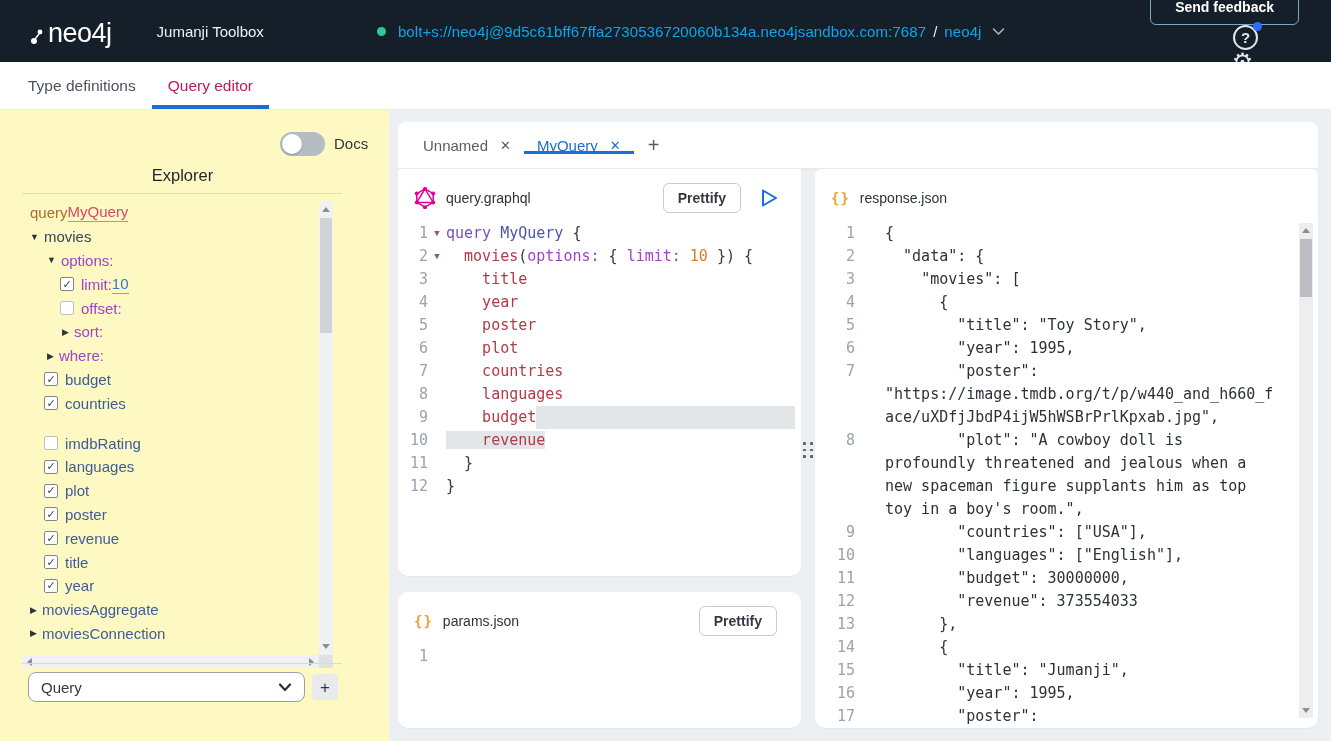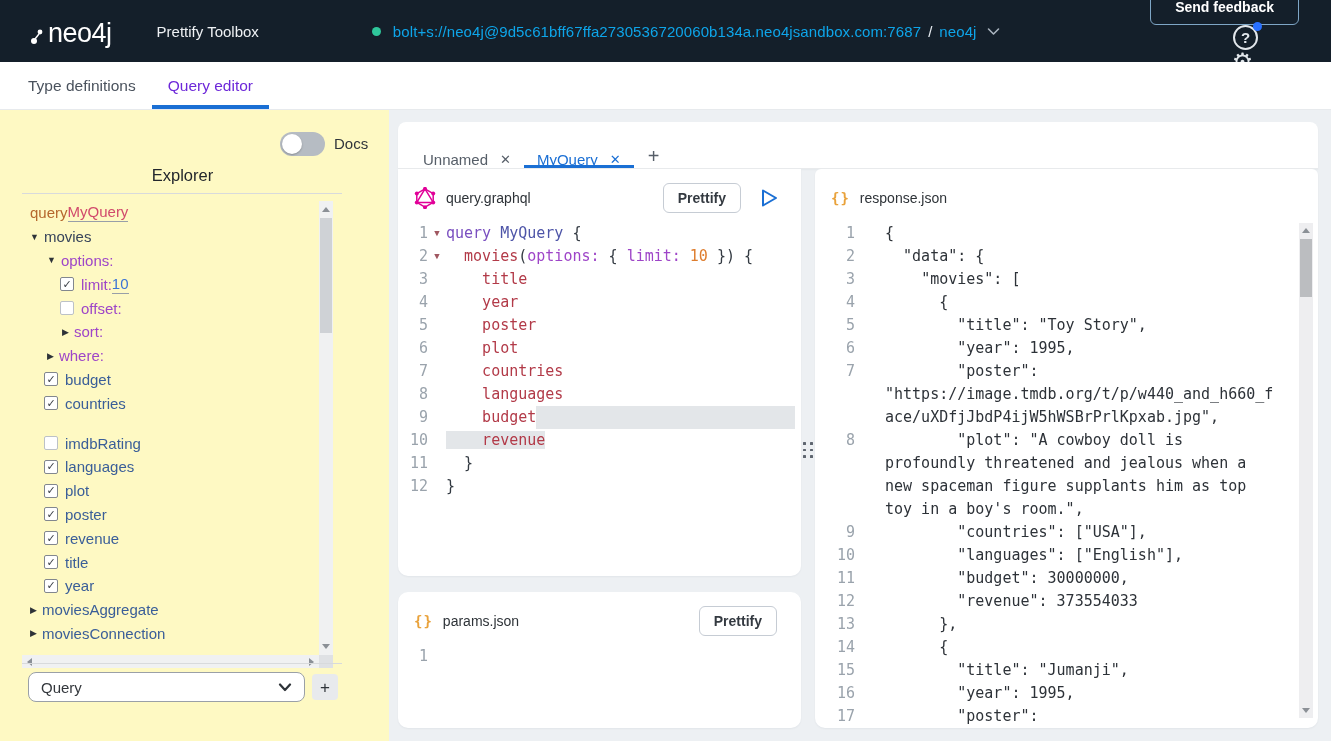--- a/index.html
+++ b/index.html
@@ -21,21 +21,21 @@
   .header-right { margin-left:auto; display:flex; align-items:center; margin-right:32px;flex-direction:column; }
   .feedback-btn { background:transparent; border:1px solid #7ea6c6; border-radius:6px; color:#fff; font-size:14px; font-weight:700; padding:9px 24px; cursor:pointer; font-family:inherit; }
   .help-wrap { position:relative; margin-left:42px; }
   .help-circle { width:25px; height:25px; border:2px solid #e2e7ec; border-radius:50%; color:#e2e7ec; font-size:15px; font-weight:700; display:flex; align-items:center; justify-content:center; }
   .help-badge { position:absolute; top:-3px; right:-4px; width:9px; height:9px; border-radius:50%; background:#2970ff; }
   .gear { margin-left:36px; color:#e2e7ec; font-size:24px; line-height:1; }
 
   
   .page-tabs { position:absolute; left:0; top:62px; width:1331px; height:48px; background:#fff; border-bottom:1px solid #e7eaed; display:flex; padding-left:12px; }
   .ptab { display:flex; align-items:center; padding:0 16px; height:100%; font-size:15.5px; color:#4a525d; cursor:pointer; }
-  .ptab.active { color:#6d28d9; box-shadow:inset 0 -4px 0 #1a6fd4;text-align:right; }
+  .ptab.active { color:#be185d; box-shadow:inset 0 -4px 0 #1a6fd4;text-align:right; }
 
   
   .sidebar { position:absolute; left:0; top:110px; width:419px; height:631px; background:#fef9c3; }
   .docs-row { position:absolute; left:0; top:22px; width:100%; height:26px; }
   .toggle { position:absolute; left:280px; top:0; width:45px; height:24px; background:#b6bcc3; border-radius:12px; cursor:pointer; }
   .toggle-knob { position:absolute; left:2px; top:2px; width:20px; height:20px; background:#fff; border-radius:50%; box-shadow:0 1px 2px rgba(0,0,0,0.25); }
   .docs-label { position:absolute; left:334px; top:3px; font-size:15px; color:#30353b; }
   .explorer-title { position:absolute; top:56px; left:0; width:365px; text-align:center; font-size:16.5px; color:#23272c; }
   .sb-divider { position:absolute; left:22px; top:83px; width:320px; height:1px; background:#d8dadc; }
   .tree { position:absolute; left:22px; top:91px; width:296px; }
@@ -56,21 +56,21 @@
   .hscroll .arr-l { position:absolute; left:5px; top:3px; width:0; height:0; border-top:4px solid transparent; border-bottom:4px solid transparent; border-right:5px solid #8b9096; }
   .hscroll .arr-r { position:absolute; right:5px; top:3px; width:0; height:0; border-top:4px solid transparent; border-bottom:4px solid transparent; border-left:5px solid #8b9096; }
   .scroll-corner { position:absolute; left:319px; top:545px; width:14px; height:13px; background:#dfe1e4; }
   .sb-divider2 { position:absolute; left:22px; top:553px; width:320px; height:1px; background:#d8dadc; }
   .query-select { position:absolute; left:28px; top:562px; width:277px; height:30px; border:1px solid #9aa0a7; border-radius:8px; background:#fff; display:flex; align-items:center; padding:0 12px; font-size:15px; color:#33373c; cursor:pointer; }
   .query-select svg { margin-left:auto; }
   .add-query-btn { position:absolute; left:312px; top:564px; width:26px; height:26px; background:#e8eaed; border:none; border-radius:4px; font-size:17px; color:#2f343a; cursor:pointer; line-height:1; }
 
   
   .main-bg { position:absolute; left:389px; top:110px; width:942px; height:631px; background:#edf0f3; }
-  .etabbar { position:absolute; left:398px; top:122px; width:920px; height:47px; background:#fff; border-radius:8px 8px 0 0; border-bottom:1px solid #e8eaec; display:flex; align-items:flex-end; padding-left:12px; box-shadow:0 1px 2px rgba(27,39,51,0.04); }
+  .etabbar { position:absolute; left:398px; top:122px; width:920px; height:47px; background:#fff; border-radius:8px 8px 0 0; border-bottom:1px solid #e8eaec; display:flex; align-items:center; padding-left:12px; box-shadow:0 1px 2px rgba(27,39,51,0.04); }
   .etab { display:flex; align-items:center; gap:12px; padding:0 13px; font-size:15px; color:#565e68; cursor:pointer; }
   .etab .close-x { font-size:13px; }
   .etab.active { color:#1a6fd4; box-shadow:inset 0 -3px 0 #1a6fd4; }
   .newtab { display:flex; align-items:center; font-size:20px; color:#565e68; padding:0 14px; cursor:pointer; }
 
   .card { position:absolute; background:#fff; box-shadow:0 1px 2px rgba(27,39,51,0.05); }
   .query-card { left:398px; top:169px; width:403px; height:407px; border-radius:0 0 10px 10px; }
   .params-card { left:398px; top:592px; width:403px; height:136px; border-radius:10px; }
   .response-card { left:815px; top:169px; width:503px; height:559px; border-radius:6px 6px 10px 10px; }
   .card-header { display:flex; align-items:center; height:53px; padding:4px 16px 0 16px; }
@@ -108,21 +108,21 @@
 
 <header class="app-header">
   <div class="logo">
     <svg width="16" height="30" viewBox="0 0 16 30">
       <circle cx="4" cy="26" r="3" fill="#fff"></circle>
       <circle cx="10" cy="17" r="2.4" fill="#fff"></circle>
       <line x1="5" y1="24" x2="9" y2="19" stroke="#fff" stroke-width="1.4"></line>
     </svg>
     <span class="logo-text">neo4j</span>
   </div>
-  <span class="app-title">Prettify Toolbox</span>
+  <span class="app-title">Jumanji Toolbox</span>
   <div class="conn">
     <span class="conn-dot"></span>
     <span class="conn-text">bolt+s://neo4j@9d5c61bff67ffa2730536720060b134a.neo4jsandbox.com:7687</span>
     <span class="conn-sep">/</span>
     <span class="conn-text">neo4j</span>
     <span class="conn-chevron">
       <svg width="13" height="9" viewBox="0 0 13 9">
           <polyline points="1.5,2 6.5,7 11.5,2" fill="none" stroke="#aab4bf" stroke-width="1.6" stroke-linecap="round" stroke-linejoin="round"></polyline>
         </svg>
     </span>

